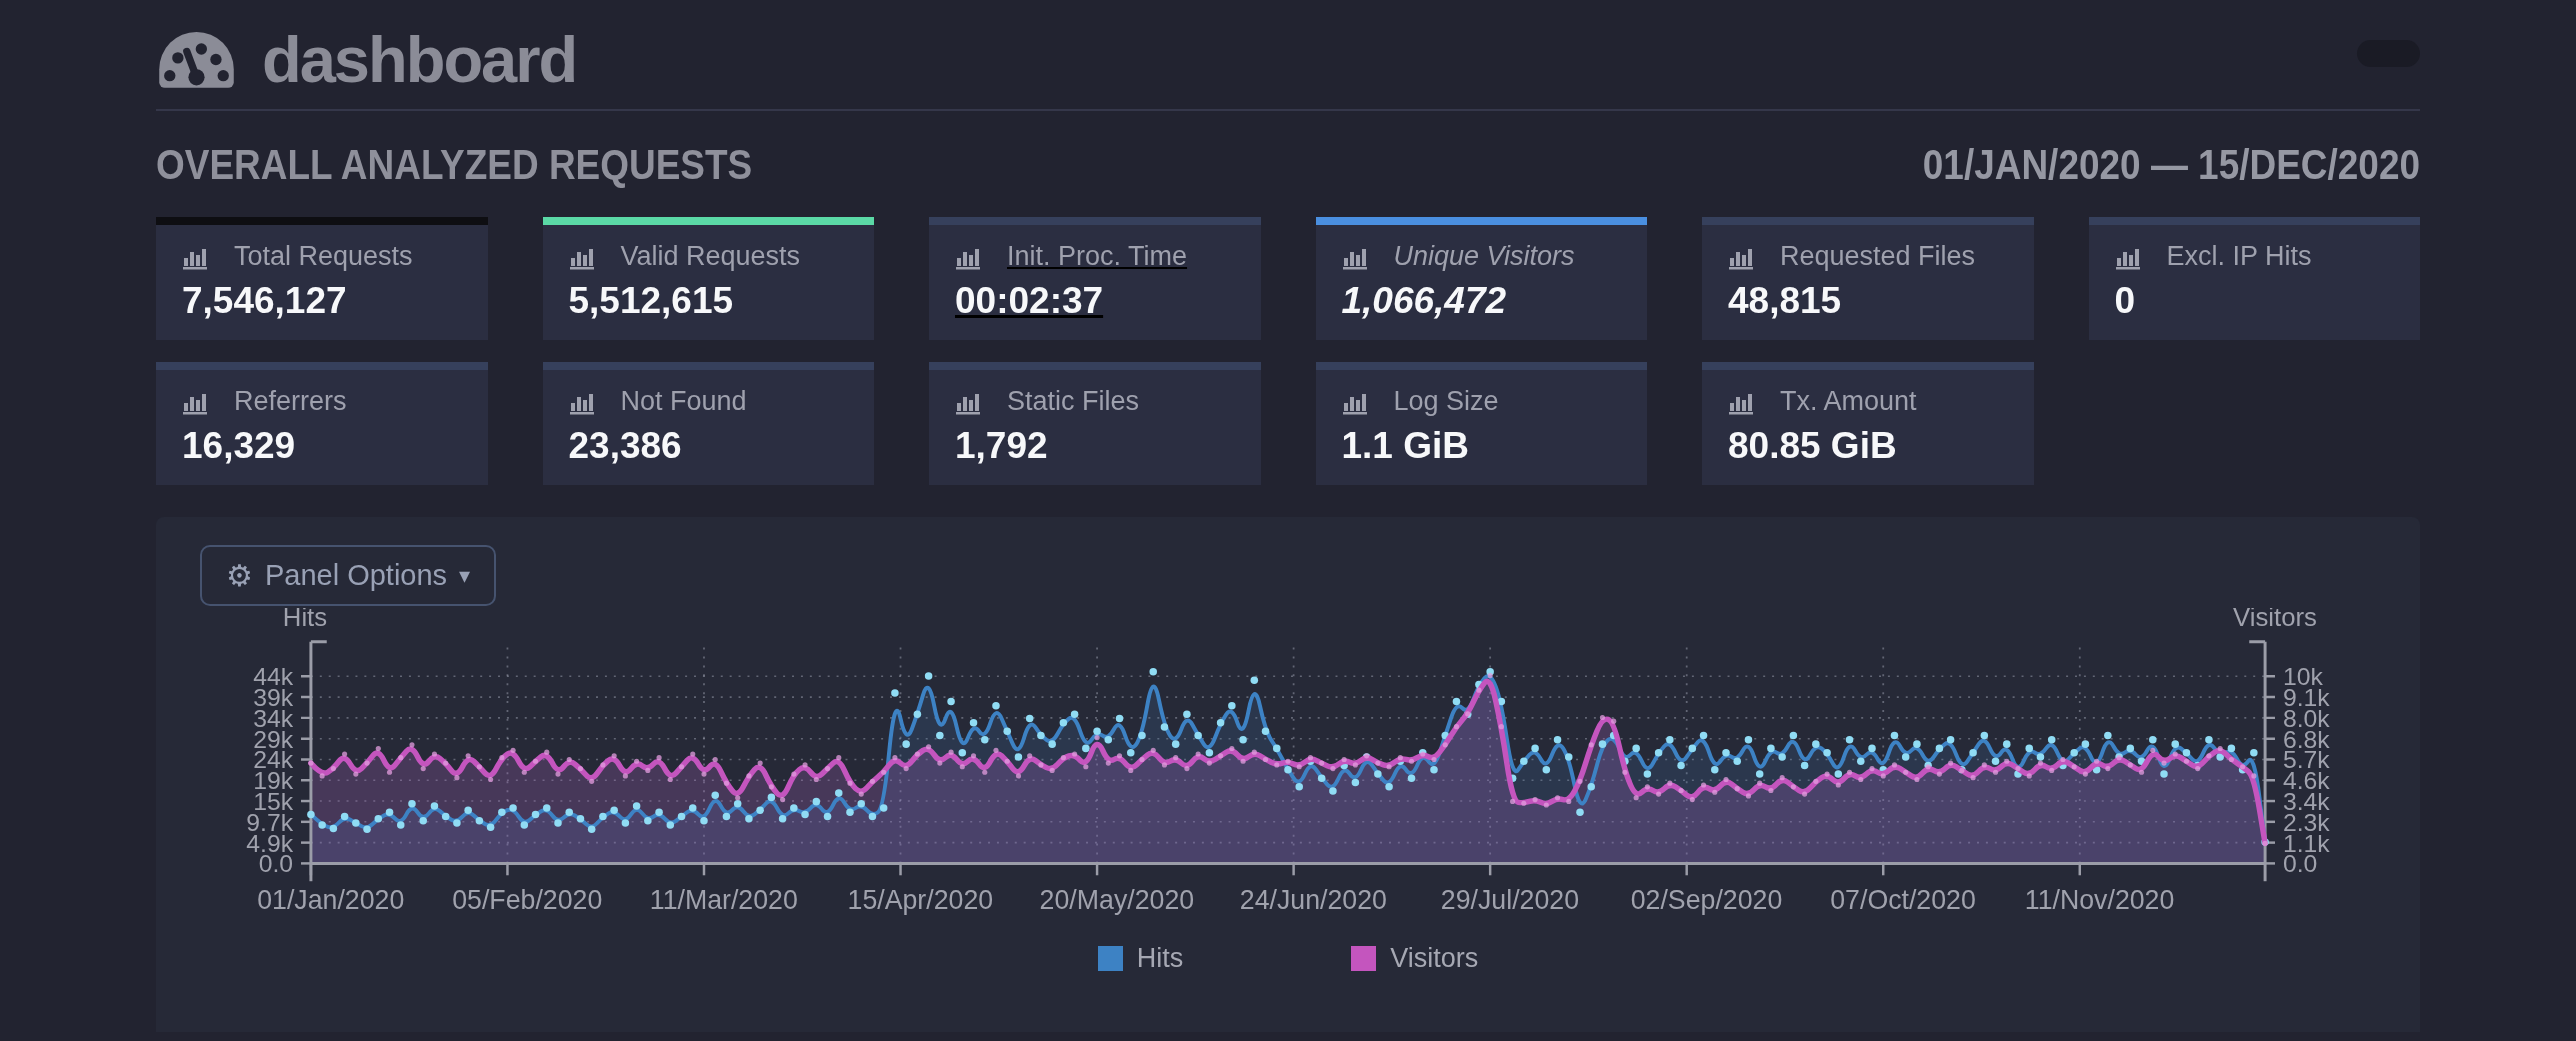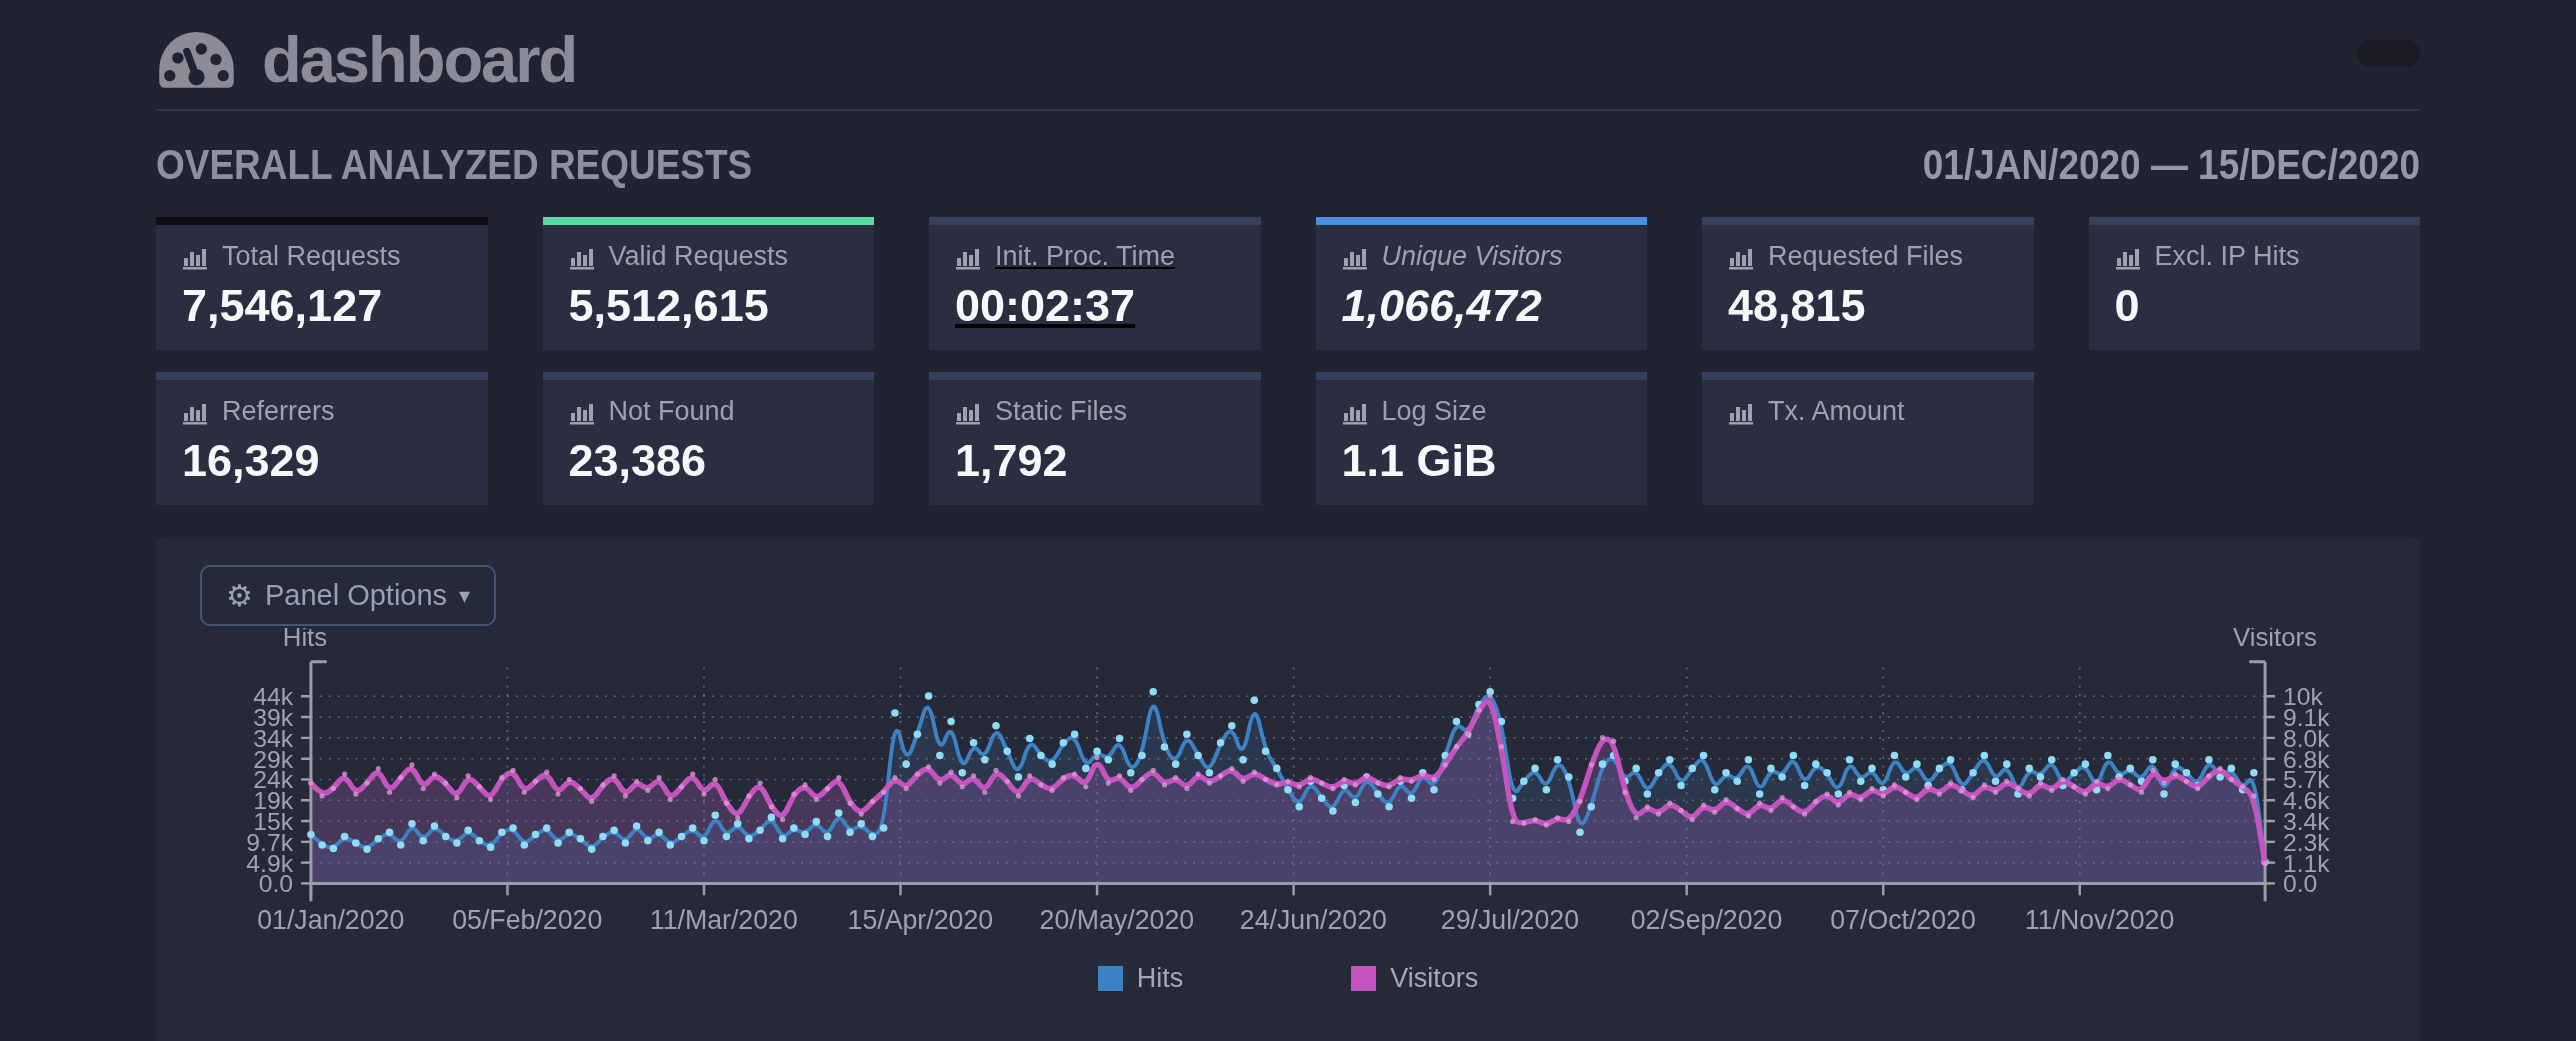--- a/index.html
+++ b/index.html
@@ -19,23 +19,23 @@
   .pill-toggle{width:63px;height:27px;border-radius:14px;background:#1a1b25;align-self:flex-start;margin-top:26px;cursor:pointer;}
   .divider{border:none;border-top:2px solid #35374a;margin:4px 0 0 0;}
 
   
   .overview-head{display:flex;justify-content:space-between;align-items:baseline;margin-top:30px;}
   .overview-head h2{margin:0;font-size:42px;font-weight:bold;color:#8f909b;transform:scaleX(.88);transform-origin:left center;white-space:nowrap;}
   .date-range{font-size:42px;font-weight:bold;color:#9698a3;transform:scaleX(.88);transform-origin:right center;white-space:nowrap;}
 
   .stat-grid{margin-top:28px;display:grid;grid-template-columns:repeat(6,1fr);column-gap:55px;row-gap:22px;}
   .stat-card{background:#2b2e41;border-top:8px solid #36405c;padding:16px 26px 18px 26px;box-sizing:border-box;}
-  .stat-label{display:flex;align-items:center;gap:12px;color:#9fa1ae;font-size:27px;white-space:nowrap;}
+  .stat-label{display:flex;align-items:center;gap:24px;color:#9fa1ae;font-size:27px;white-space:nowrap;}
   .stat-label svg{flex:0 0 auto;}
-  .stat-value{margin-top:8px;color:#f7f8fa;font-size:45px;font-weight:bold;white-space:nowrap;}
+  .stat-value{margin-top:8px;color:#f7f8fa;font-size:37px;font-weight:bold;white-space:nowrap;}
 
   
   .panel{margin-top:32px;background:#262937;border-radius:8px 8px 0 0;padding:28px 44px 20px 44px;box-sizing:border-box;height:515px;overflow:hidden;}
   .panel-head{display:flex;justify-content:space-between;align-items:flex-start;}
   .panel-head h2{margin:0;font-size:40px;font-weight:bold;color:#8f909b;transform:scaleX(.88);transform-origin:left center;white-space:nowrap;}
   .panel-subtitle{margin-top:10px;font-size:27px;font-weight:bold;color:#6e7082;transform:scaleX(.9);transform-origin:left center;white-space:nowrap;}
   .panel-options{display:flex;align-items:center;gap:12px;background:transparent;border:2px solid #46536f;border-radius:10px;color:#99a1b5;font-size:29px;padding:12px 24px;font-family:"Liberation Sans",sans-serif;cursor:pointer;}
   .panel-options .gear{font-size:30px;line-height:1;}
   .panel-options .caret{font-size:22px;line-height:1;}
 
@@ -211,20 +211,21 @@
           <div class="stat-label">
             <svg width="28" height="26" viewBox="0 0 28 26">
               <rect x="2" y="14" width="4" height="8" fill="#9fa1ae"></rect>
               <rect x="8" y="8" width="4" height="14" fill="#9fa1ae"></rect>
               <rect x="14" y="11" width="4" height="11" fill="#9fa1ae"></rect>
               <rect x="20" y="5" width="4" height="17" fill="#9fa1ae"></rect>
               <rect x="1" y="23" width="24" height="2.5" fill="#9fa1ae"></rect>
             </svg>
             <span>Tx. Amount</span>
           </div>
+          <div class="stat-value">80.85 GiB</div>
         </div>
       </div>
   </section>
 
   <section class="panel">
     <div class="panel-head">
       <button class="panel-options">
         <span class="gear">⚙</span>
         <span>Panel Options</span>
         <span class="caret">▾</span>

